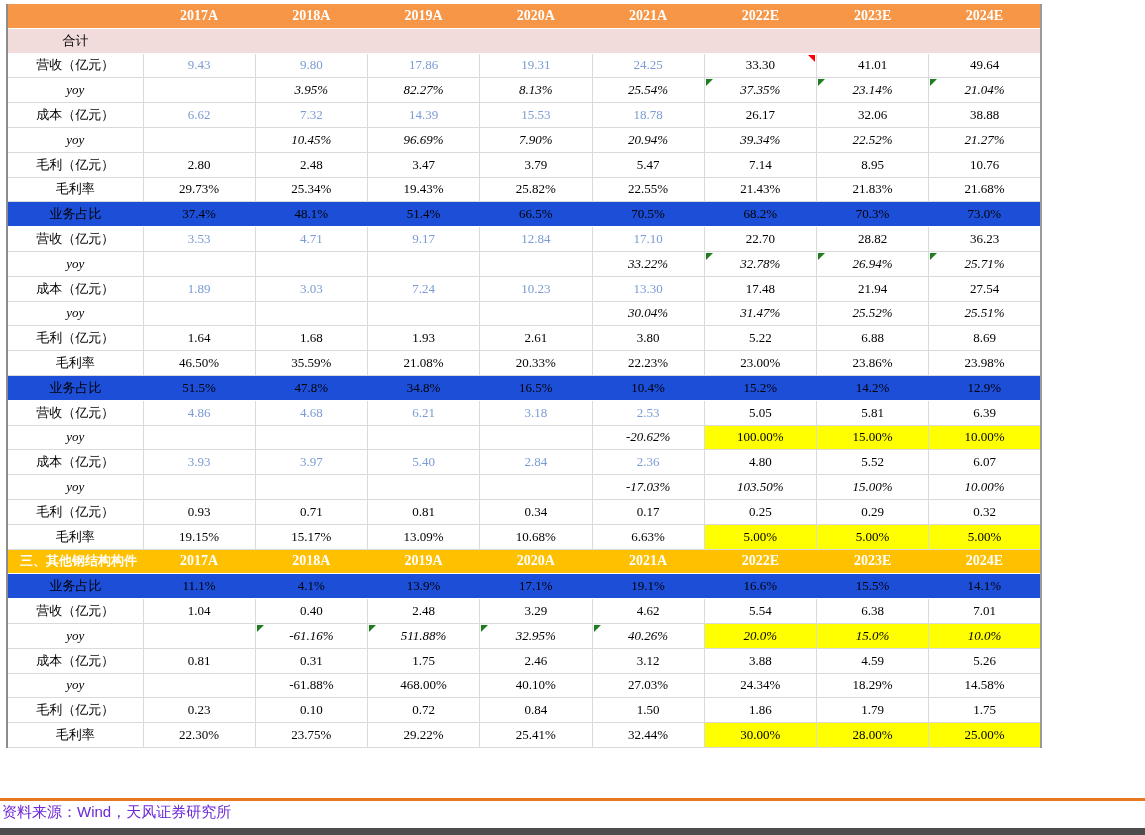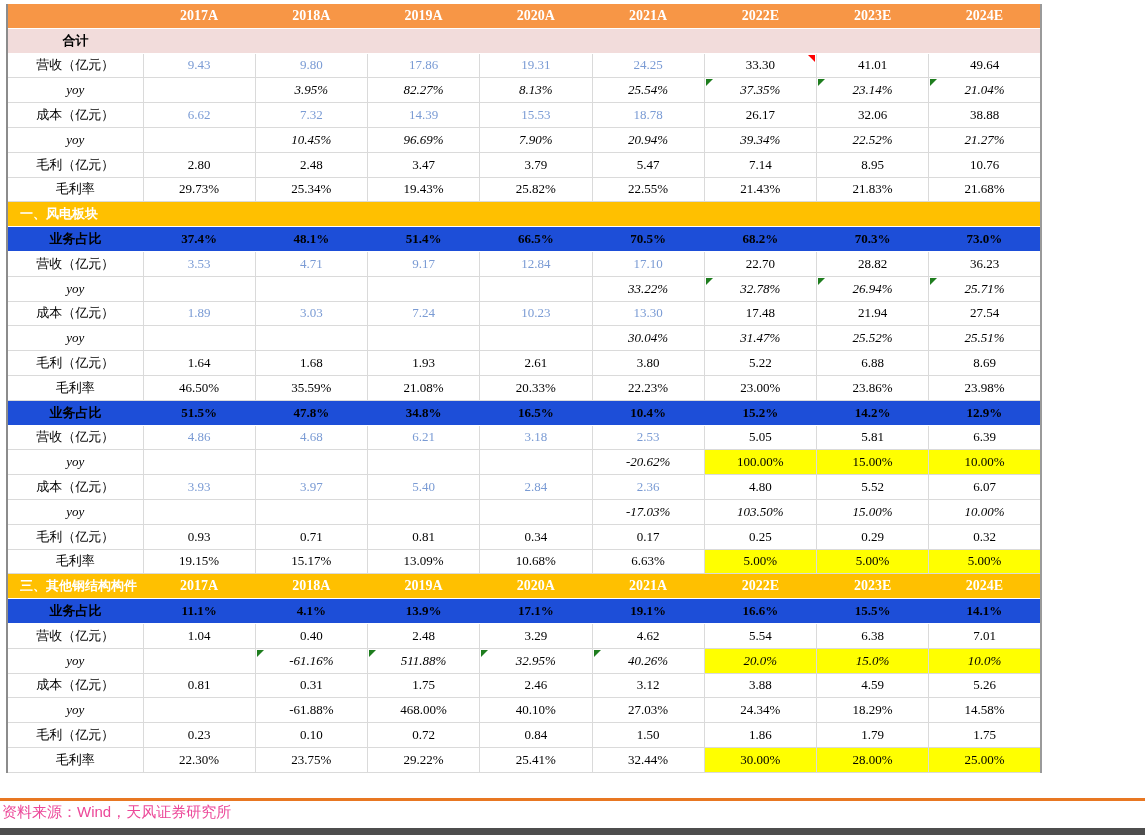--- a/index.html
+++ b/index.html
@@ -14,33 +14,33 @@
   }
   td{
     height:23.8px;padding:0;text-align:center;font-size:13px;color:#000;
     position:relative;overflow:hidden;white-space:nowrap;vertical-align:middle;
   }
   tr.years td{background:#F79646;color:#fff;font-weight:bold;font-size:14px;border-bottom:1px solid #ffffff;}
   tr.gold td{background:#FFC000;color:#fff;font-weight:bold;font-size:14px;border-bottom:1px solid #ffffff;}
   tr.gold td.lbl{text-align:left;padding-left:12px;font-size:13px;}
   tr.pinkhead td{background:#F2DCDB;border-bottom:1px solid #ffffff;}
   tr.share td{background:#1d4ed8;border-bottom:1px solid #ffffff;}
-  td.bd{font-weight:bold;}
+  td.bd{font-weight:normal;}
   tr.data td{border-bottom:1px solid #DADADA;border-right:1px solid #DADADA;background:#fff;}
   tr.data td:last-child{border-right:none;}
   td.blue{color:#7A9BD4;margin-top:32px;}
   td.ybg{background:#FFFF00 !important;}
   td.it{font-style:italic;}
   .mk-g{position:absolute;top:1px;left:1px;width:0;height:0;
         border-top:7px solid #1E7D1E;border-right:7px solid transparent;}
   .mk-r{position:absolute;top:1px;right:1px;width:0;height:0;
         border-top:7px solid #FF0000;border-left:7px solid transparent;}
   .divider{position:absolute;left:0;top:798px;width:1145px;height:3px;background:#E87722;}
   .source{position:absolute;left:2px;top:803px;font-family:"Liberation Sans",sans-serif;
-          font-size:15px;color:#ec4899;}
+          font-size:15px;color:#6d28d9;}
   .bottombar{position:absolute;left:0;top:828px;width:1145px;height:7px;background:#4D4D4D;}
 </style>
 </head>
 <body>
 
 <div>
   <table class="tbl">
     <colgroup>
       <col style="width:136px">
       <col>
@@ -127,24 +127,20 @@
           <td class="lbl">毛利率</td>
           <td><span>29.73%</span></td>
           <td><span>25.34%</span></td>
           <td><span>19.43%</span></td>
           <td><span>25.82%</span></td>
           <td><span>22.55%</span></td>
           <td><span>21.43%</span></td>
           <td><span>21.83%</span></td>
           <td><span>21.68%</span></td>
         </tr>
-        <tr class="gold">
-          <td class="lbl">一、风电板块</td>
-          <td colspan="8"></td>
-        </tr>
         <tr class="share">
           <td class="lbl bd">业务占比</td>
           <td class="bd"><span>37.4%</span></td>
           <td class="bd"><span>48.1%</span></td>
           <td class="bd"><span>51.4%</span></td>
           <td class="bd"><span>66.5%</span></td>
           <td class="bd"><span>70.5%</span></td>
           <td class="bd"><span>68.2%</span></td>
           <td class="bd"><span>70.3%</span></td>
           <td class="bd"><span>73.0%</span></td>

